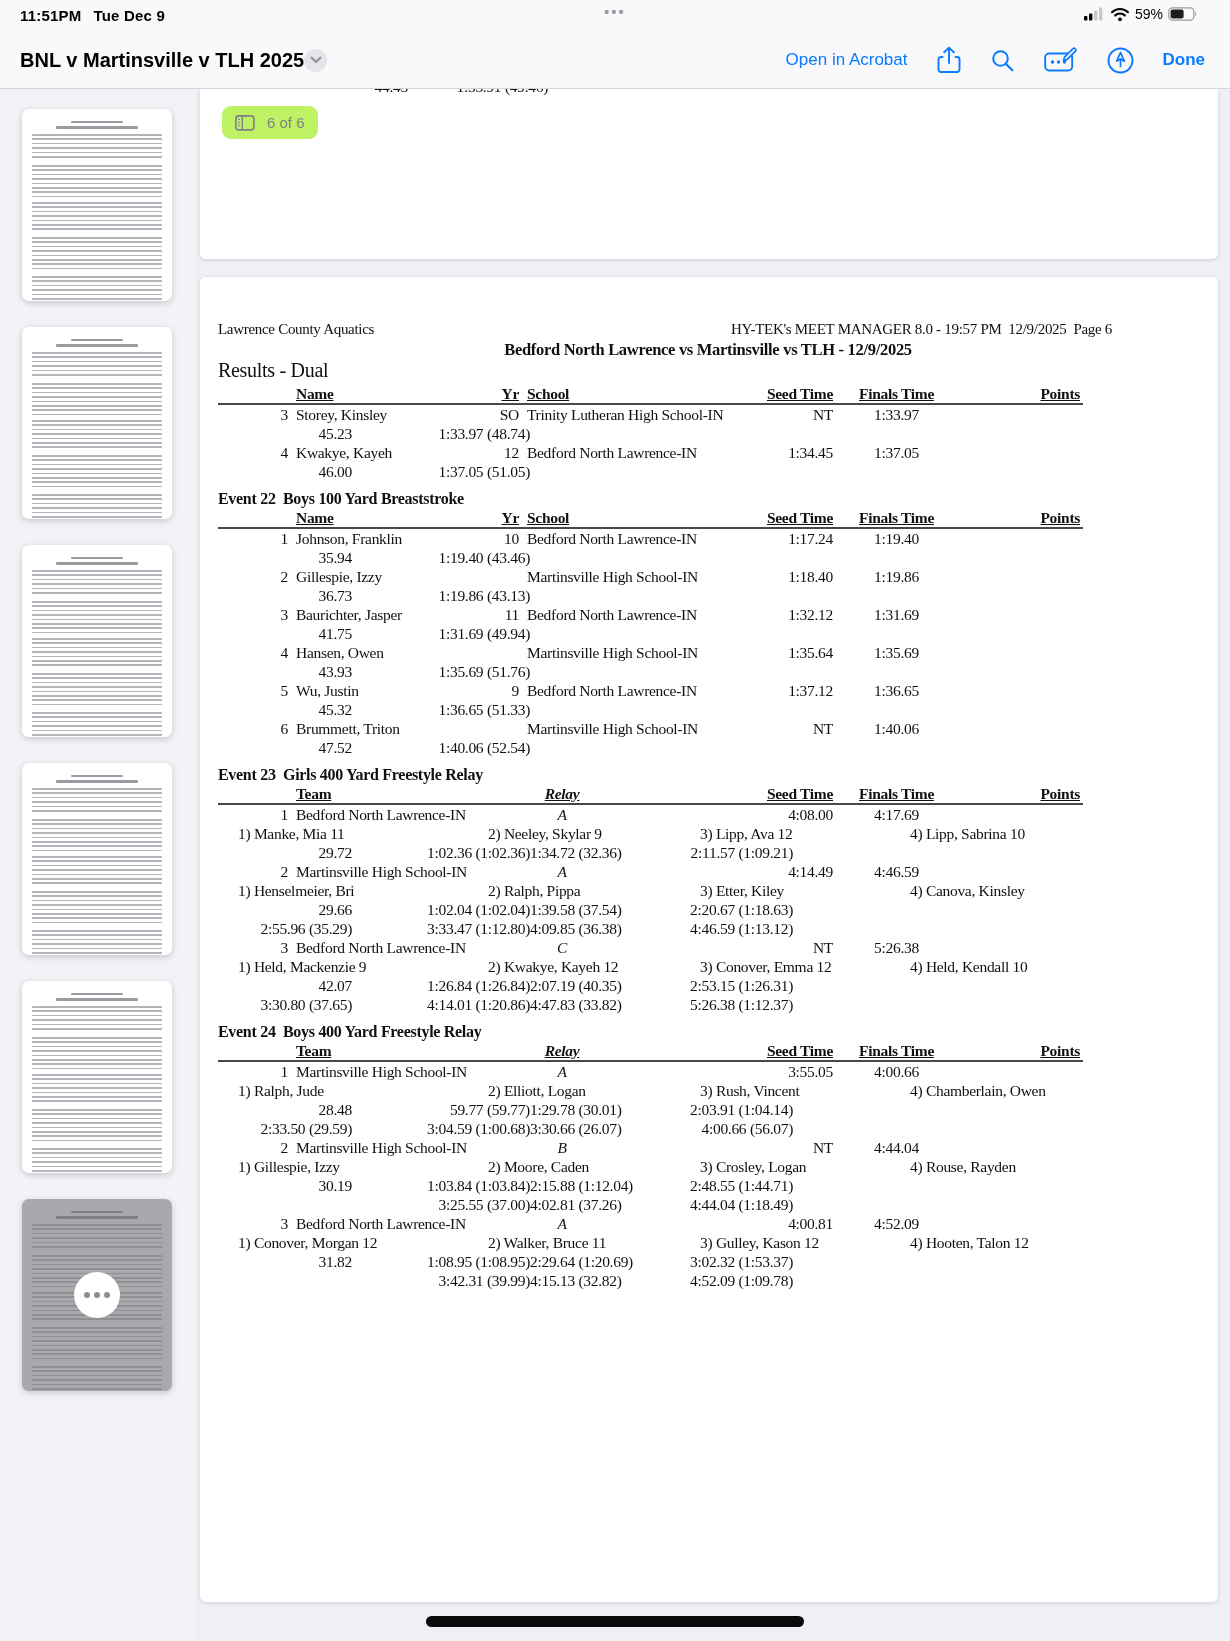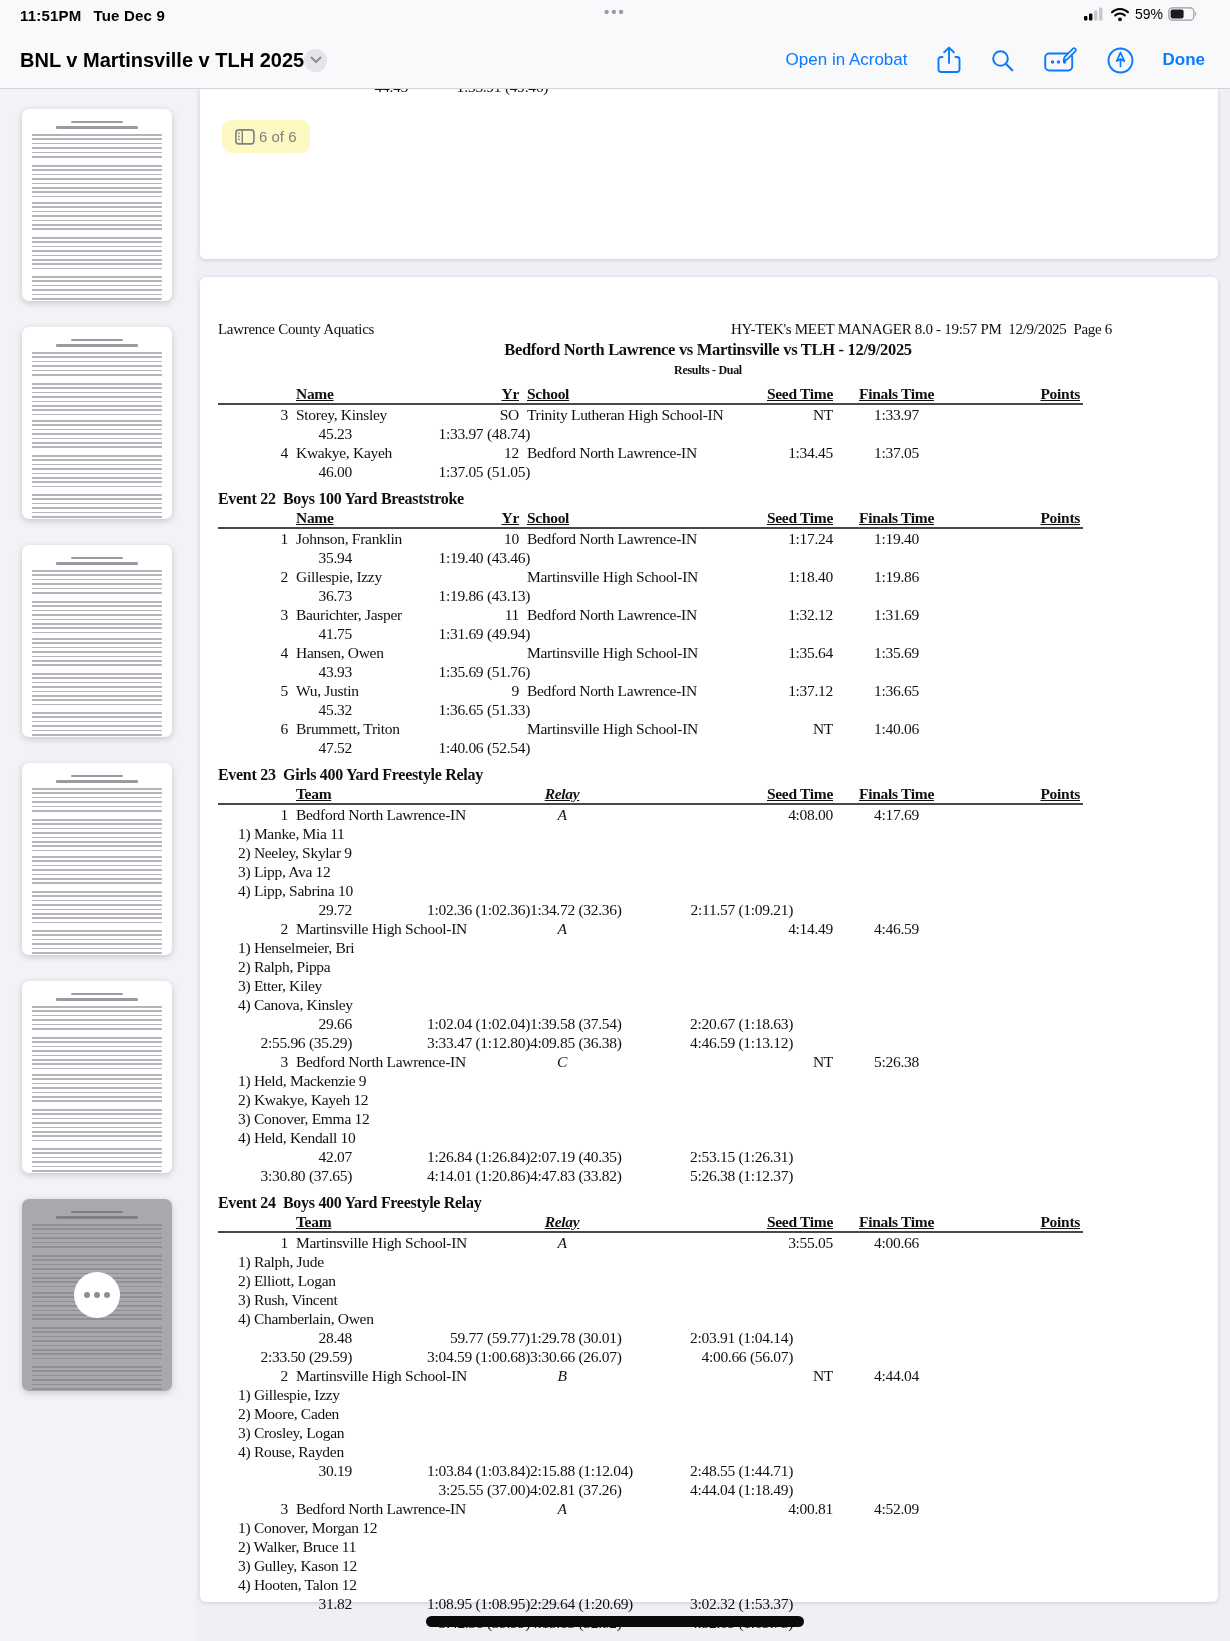--- a/index.html
+++ b/index.html
@@ -46,50 +46,50 @@
   .page5 { position:absolute; left:200px; top:-1px; width:1018px; height:170px; background:#fff;
            border-radius:0 0 6px 6px; box-shadow:0 1px 4px rgba(0,0,0,.14); overflow:hidden; }
   .frag { position:absolute; top:-12px; font-family:"Liberation Serif","DejaVu Serif",serif; font-size:15.5px;
           letter-spacing:-.3px; color:#111; line-height:19px; white-space:pre; }
   .frag1 { left:0; width:208px; text-align:right; }
   .frag2 { left:228px; width:120px; text-align:right; }
 
   .page6 { position:absolute; left:200px; top:187px; width:1018px; height:1325px; background:#fff;
            border-radius:6px; box-shadow:0 1px 4px rgba(0,0,0,.14); }
 
-  .pill { position:absolute; left:222px; top:16px; height:33px; border-radius:9px; background:#fef9c3;
-          display:flex; align-items:center; gap:4px; padding:0 13px; z-index:5;margin-top:14px; }
+  .pill { position:absolute; left:222px; top:16px; height:33px; border-radius:9px; background:#bef264;
+          display:flex; align-items:center; gap:12px; padding:0 13px; z-index:5; }
   .pill-label { font-size:15px; color:#7f7f85; }
 
   
   .doc { position:absolute; inset:0; font-family:"Liberation Serif","DejaVu Serif",serif; font-size:15.5px;
          color:#101010; letter-spacing:-.3px; padding:43px 20px 0 18px; }
   .doc-hdr { display:flex; justify-content:space-between; font-size:15px; line-height:18px; }
   .doc-hdr .hrr { margin-right:86px; white-space:pre; }
   .doc-title { text-align:center; font-weight:700; font-size:16.5px; line-height:21px; margin-top:1px; white-space:pre; }
-  .doc-sub { text-align:center; font-weight:700; font-size:12px; line-height:20px; white-space:pre; }
+  .doc-sub { text-align:left; font-weight:400; font-size:20px; line-height:20px; white-space:pre; }
   .events { width:865px; margin-top:5px; }
   .ev-heading { font-weight:700; font-size:16px; line-height:20px; margin-top:8px; white-space:pre; }
   .hrow { display:flex; font-weight:700; line-height:18px; border-bottom:2px solid #48484a; }
   .ul { text-decoration:underline; }
   .rrow { display:flex; line-height:19px; white-space:pre; }
   .cr  { width:70px;  text-align:right; }
   .cn  { width:209px; padding-left:8px; }
   .cy  { width:22px;  text-align:right; }
   .csc { width:223px; padding-left:8px; }
   .cl  { width:130px; text-align:center;font-style:italic; }
   .csp { width:115px; }
   .cs  { width:91px;  text-align:right; }
   .cf  { width:127px; text-align:center; }
   .cp  { width:120px; text-align:right; }
   .s1 { width:134px; text-align:right; }
   .s2 { width:178px; text-align:right; }
   .s3 { width:130px; }
   .s4 { width:133px; text-align:right; }
-  .swrow { display:flex; padding-left:20px; line-height:19px; white-space:pre;flex-direction:column; }
+  .swrow { display:flex; padding-left:20px; line-height:19px; white-space:pre; }
   .w1 { width:250px; } .w2 { width:212px; } .w3 { width:210px; } .w4 { flex:1; }
 
   
   .home-indicator { position:absolute; left:50%; transform:translateX(-50%); bottom:14px; width:378px; height:11px;
                     border-radius:6px; background:#0a0a0a; z-index:40; }
 </style>
 </head>
 <body>
 
 <div class="statusbar">

